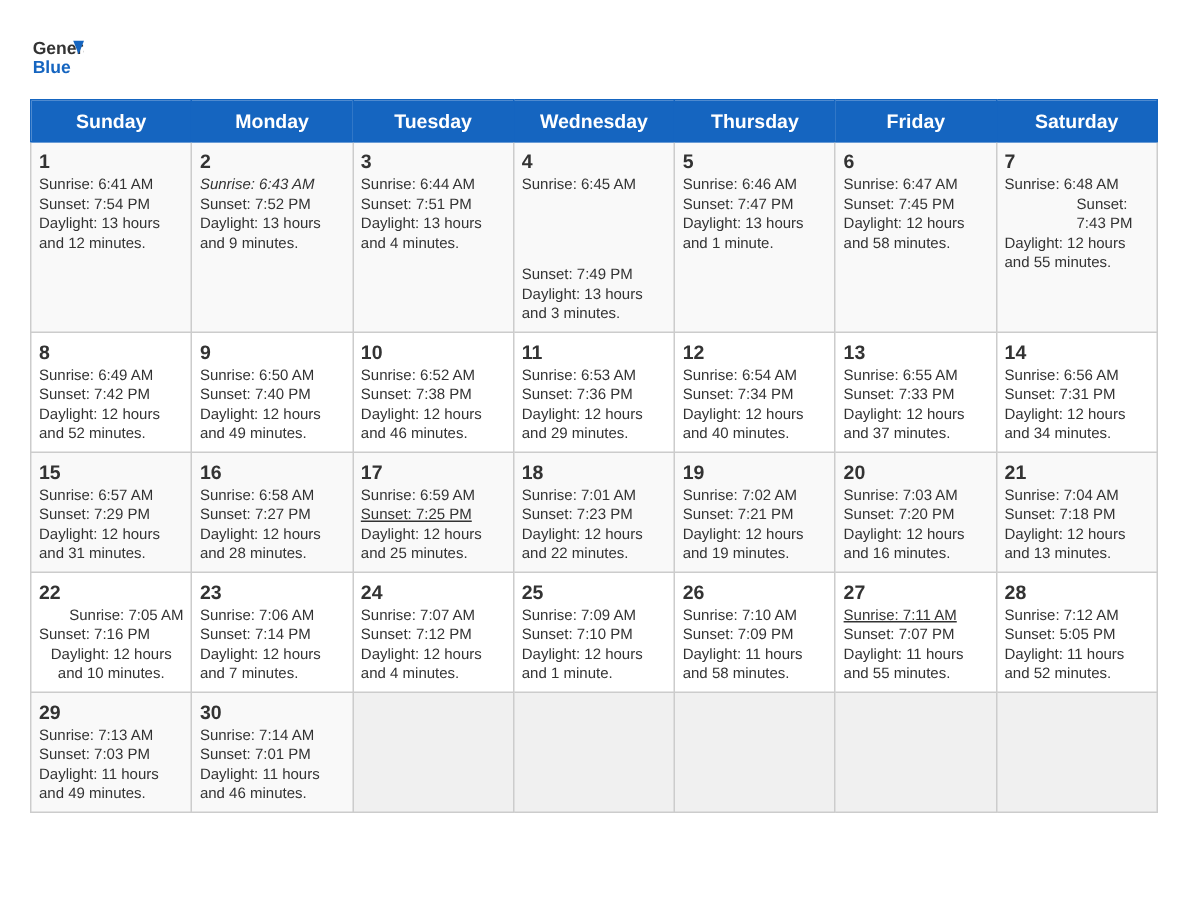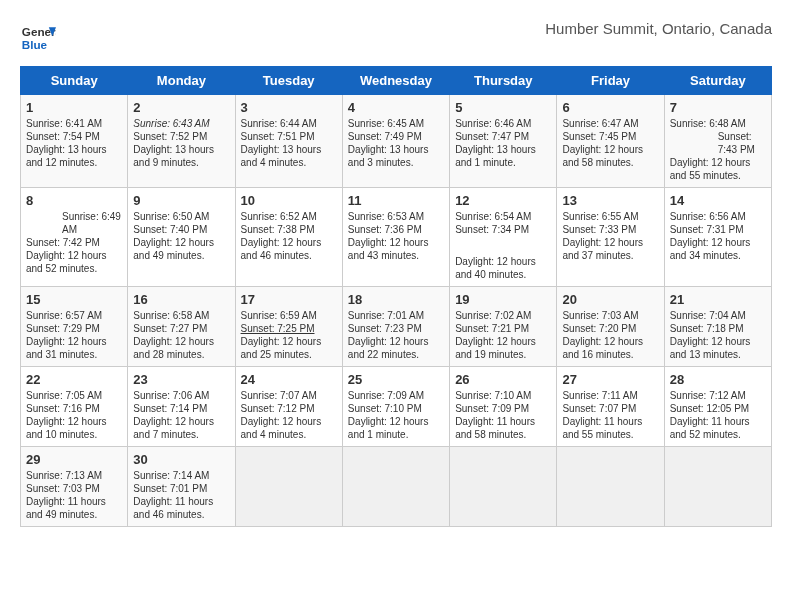--- a/index.html
+++ b/index.html
@@ -78,21 +78,20 @@
 
 <div class="header">
   <div class="logo">
     <svg class="logo-icon" viewBox="0 0 40 40">
       <text x="2" y="18" font-size="13" font-weight="bold" fill="#333" font-family="Arial">General</text>
       <text x="2" y="32" font-size="13" font-weight="bold" fill="#1565c0" font-family="Arial">Blue</text>
       <polygon points="32,8 40,8 36,18" fill="#1565c0"></polygon>
     </svg>
   </div>
   <div class="title-block">
-    <div class="location">Humber Summit, Ontario, Canada</div>
   </div>
 </div>
 
 <table>
   <thead>
     <tr id="header-row">
     <th>Sunday</th>
         <th>Monday</th>
         <th>Tuesday</th>
         <th>Wednesday</th>
@@ -117,21 +116,21 @@
         </td>
         <td>
           <span class="day-num">3</span>
           <div style="line-height: 1.3;">Sunrise: 6:44 AM</div>
           <div style="line-height: 1.3;">Sunset: 7:51 PM</div>
           <div style="line-height: 1.3;">Daylight: 13 hours and 4 minutes.</div>
         </td>
         <td>
           <span class="day-num">4</span>
           <div style="line-height: 1.3;">Sunrise: 6:45 AM</div>
-          <div style="line-height: 1.3;">Sunset: 7:49 PM</div>
+          <div style="line-height: 1.3; margin-top: 47px;">Sunset: 7:49 PM</div>
           <div style="line-height: 1.3;">Daylight: 13 hours and 3 minutes.</div>
         </td>
         <td>
           <span class="day-num">5</span>
           <div style="line-height: 1.3;">Sunrise: 6:46 AM</div>
           <div style="line-height: 1.3;">Sunset: 7:47 PM</div>
           <div style="line-height: 1.3;">Daylight: 13 hours and 1 minute.</div>
         </td>
         <td>
           <span class="day-num">6</span>
@@ -142,47 +141,47 @@
         <td>
           <span class="day-num">7</span>
           <div style="line-height: 1.3;">Sunrise: 6:48 AM</div>
           <div style="line-height: 1.3; margin-left: 48px;">Sunset: 7:43 PM</div>
           <div style="line-height: 1.3;">Daylight: 12 hours and 55 minutes.</div>
         </td>
       </tr>
       <tr>
         <td>
           <span class="day-num">8</span>
-          <div style="line-height: 1.3; margin-left: 36px;">Sunrise: 6:49 AM</div>
+          <div style="line-height: 1.3;">Sunrise: 6:49 AM</div>
           <div style="line-height: 1.3;">Sunset: 7:42 PM</div>
           <div style="line-height: 1.3;">Daylight: 12 hours and 52 minutes.</div>
         </td>
         <td>
           <span class="day-num">9</span>
           <div style="line-height: 1.3;">Sunrise: 6:50 AM</div>
           <div style="line-height: 1.3;">Sunset: 7:40 PM</div>
           <div style="line-height: 1.3;">Daylight: 12 hours and 49 minutes.</div>
         </td>
         <td>
           <span class="day-num">10</span>
           <div style="line-height: 1.3;">Sunrise: 6:52 AM</div>
           <div style="line-height: 1.3;">Sunset: 7:38 PM</div>
           <div style="line-height: 1.3;">Daylight: 12 hours and 46 minutes.</div>
         </td>
         <td>
           <span class="day-num">11</span>
           <div style="line-height: 1.3;">Sunrise: 6:53 AM</div>
           <div style="line-height: 1.3;">Sunset: 7:36 PM</div>
-          <div style="line-height: 1.3;">Daylight: 12 hours and 43 minutes.</div>
+          <div style="line-height: 1.3;">Daylight: 12 hours and 29 minutes.</div>
         </td>
         <td>
           <span class="day-num">12</span>
           <div style="line-height: 1.3;">Sunrise: 6:54 AM</div>
           <div style="line-height: 1.3;">Sunset: 7:34 PM</div>
-          <div style="line-height: 1.3; margin-top: 19px;">Daylight: 12 hours and 40 minutes.</div>
+          <div style="line-height: 1.3;">Daylight: 12 hours and 40 minutes.</div>
         </td>
         <td>
           <span class="day-num">13</span>
           <div style="line-height: 1.3;">Sunrise: 6:55 AM</div>
           <div style="line-height: 1.3;">Sunset: 7:33 PM</div>
           <div style="line-height: 1.3;">Daylight: 12 hours and 37 minutes.</div>
         </td>
         <td>
           <span class="day-num">14</span>
           <div style="line-height: 1.3;">Sunrise: 6:56 AM</div>
@@ -230,23 +229,23 @@
         <td>
           <span class="day-num">21</span>
           <div style="line-height: 1.3;">Sunrise: 7:04 AM</div>
           <div style="line-height: 1.3;">Sunset: 7:18 PM</div>
           <div style="line-height: 1.3;">Daylight: 12 hours and 13 minutes.</div>
         </td>
       </tr>
       <tr>
         <td>
           <span class="day-num">22</span>
-          <div style="line-height: 1.3;">Sunrise: 7:05 AM</div>
+          <div style="line-height: 1.3; text-align: right;">Sunrise: 7:05 AM</div>
           <div style="line-height: 1.3;">Sunset: 7:16 PM</div>
-          <div style="line-height: 1.3;">Daylight: 12 hours and 10 minutes.</div>
+          <div style="line-height: 1.3; text-align: center;">Daylight: 12 hours and 10 minutes.</div>
         </td>
         <td>
           <span class="day-num">23</span>
           <div style="line-height: 1.3;">Sunrise: 7:06 AM</div>
           <div style="line-height: 1.3;">Sunset: 7:14 PM</div>
           <div style="line-height: 1.3;">Daylight: 12 hours and 7 minutes.</div>
         </td>
         <td>
           <span class="day-num">24</span>
           <div style="line-height: 1.3;">Sunrise: 7:07 AM</div>
@@ -260,28 +259,28 @@
           <div style="line-height: 1.3;">Daylight: 12 hours and 1 minute.</div>
         </td>
         <td>
           <span class="day-num">26</span>
           <div style="line-height: 1.3;">Sunrise: 7:10 AM</div>
           <div style="line-height: 1.3;">Sunset: 7:09 PM</div>
           <div style="line-height: 1.3;">Daylight: 11 hours and 58 minutes.</div>
         </td>
         <td>
           <span class="day-num">27</span>
-          <div style="line-height: 1.3;">Sunrise: 7:11 AM</div>
+          <div style="line-height: 1.3; text-decoration: underline;">Sunrise: 7:11 AM</div>
           <div style="line-height: 1.3;">Sunset: 7:07 PM</div>
           <div style="line-height: 1.3;">Daylight: 11 hours and 55 minutes.</div>
         </td>
         <td>
           <span class="day-num">28</span>
           <div style="line-height: 1.3;">Sunrise: 7:12 AM</div>
-          <div style="line-height: 1.3;">Sunset: 12:05 PM</div>
+          <div style="line-height: 1.3;">Sunset: 5:05 PM</div>
           <div style="line-height: 1.3;">Daylight: 11 hours and 52 minutes.</div>
         </td>
       </tr>
       <tr>
         <td>
           <span class="day-num">29</span>
           <div style="line-height: 1.3;">Sunrise: 7:13 AM</div>
           <div style="line-height: 1.3;">Sunset: 7:03 PM</div>
           <div style="line-height: 1.3;">Daylight: 11 hours and 49 minutes.</div>
         </td>

